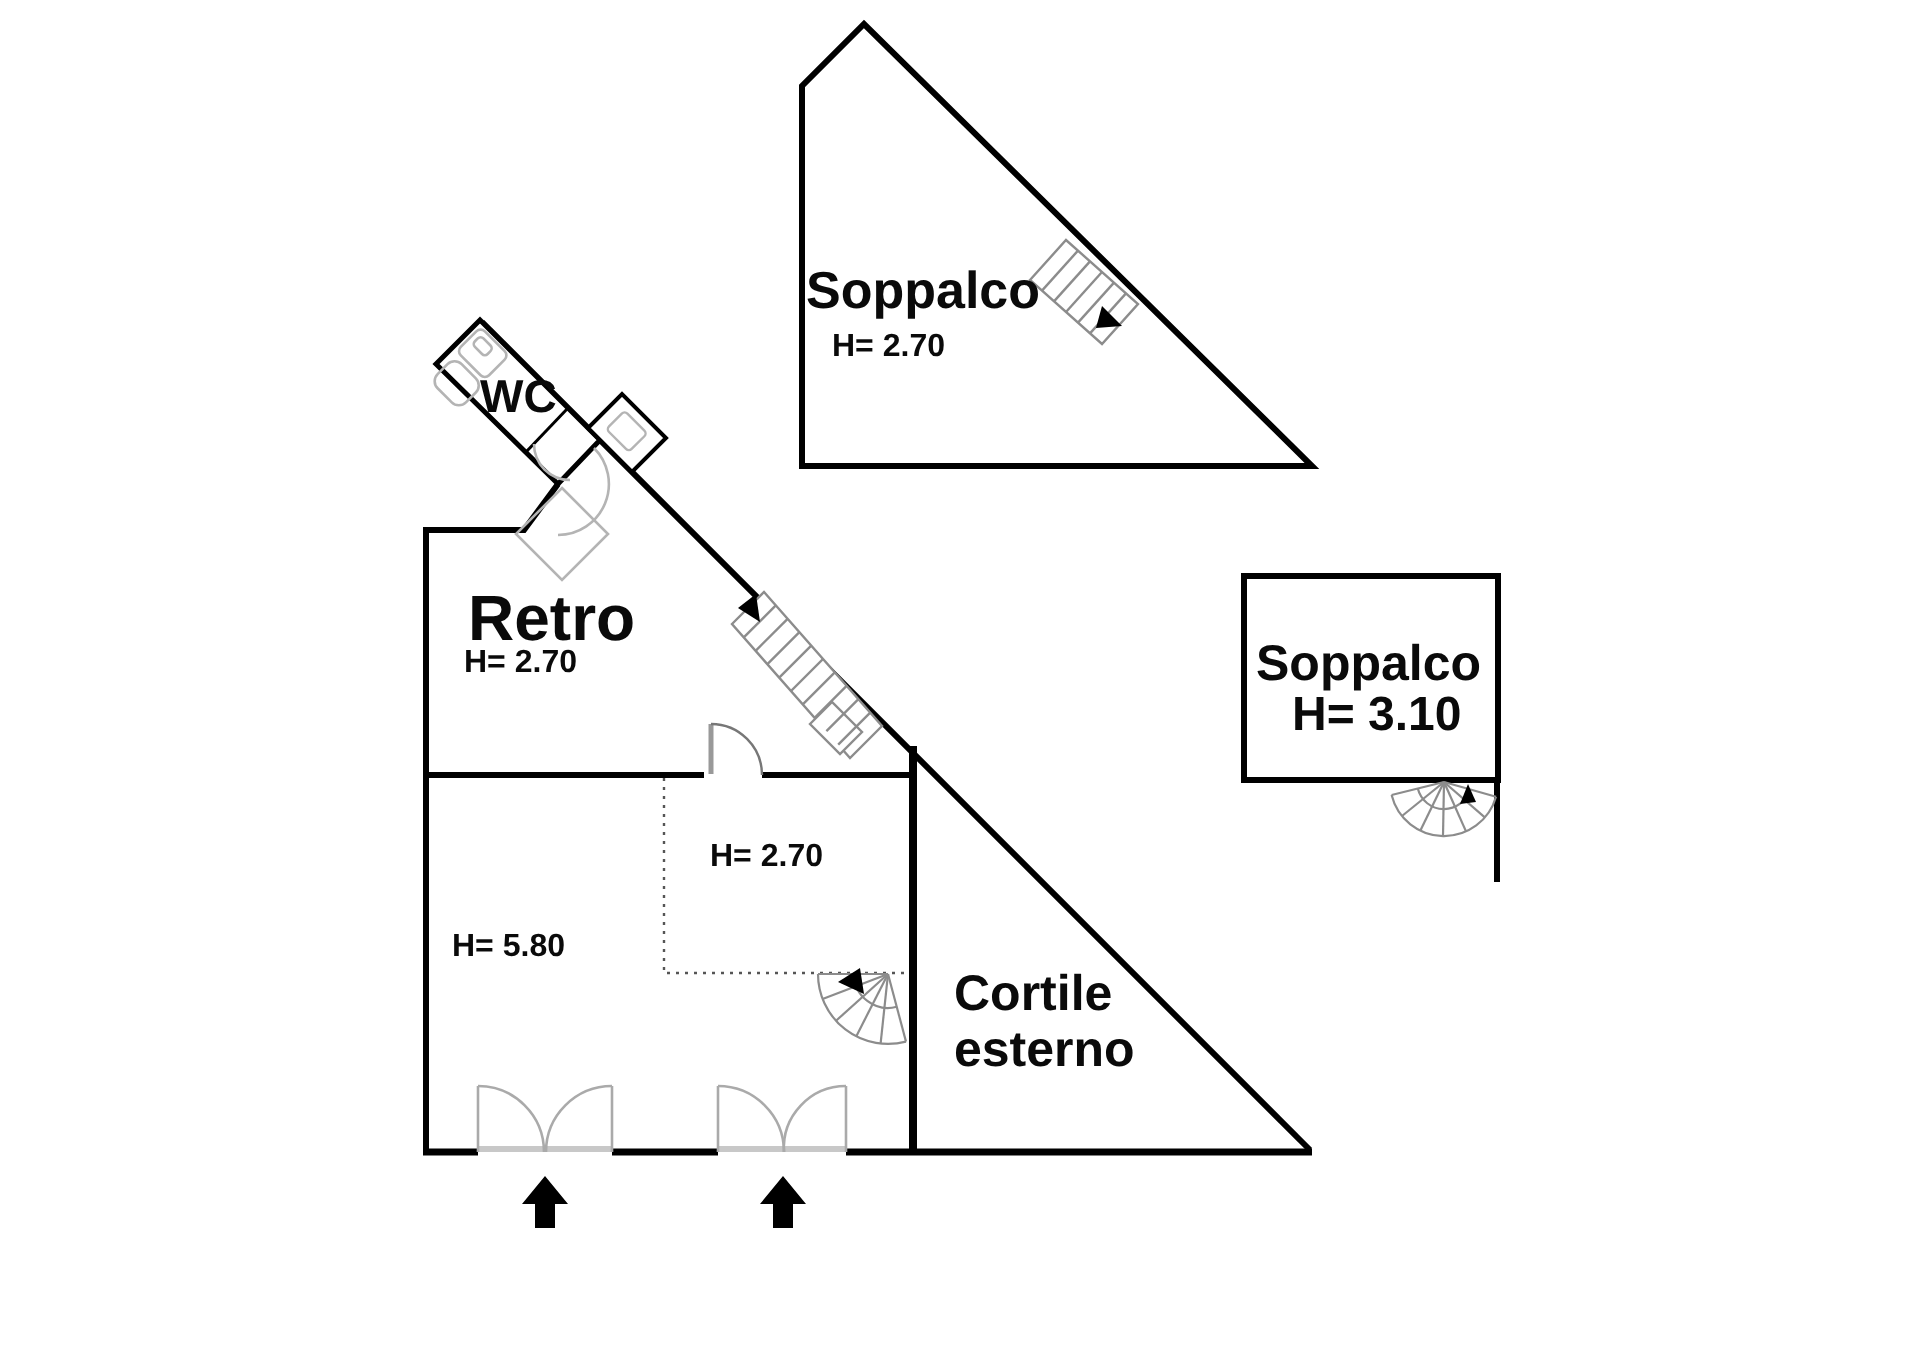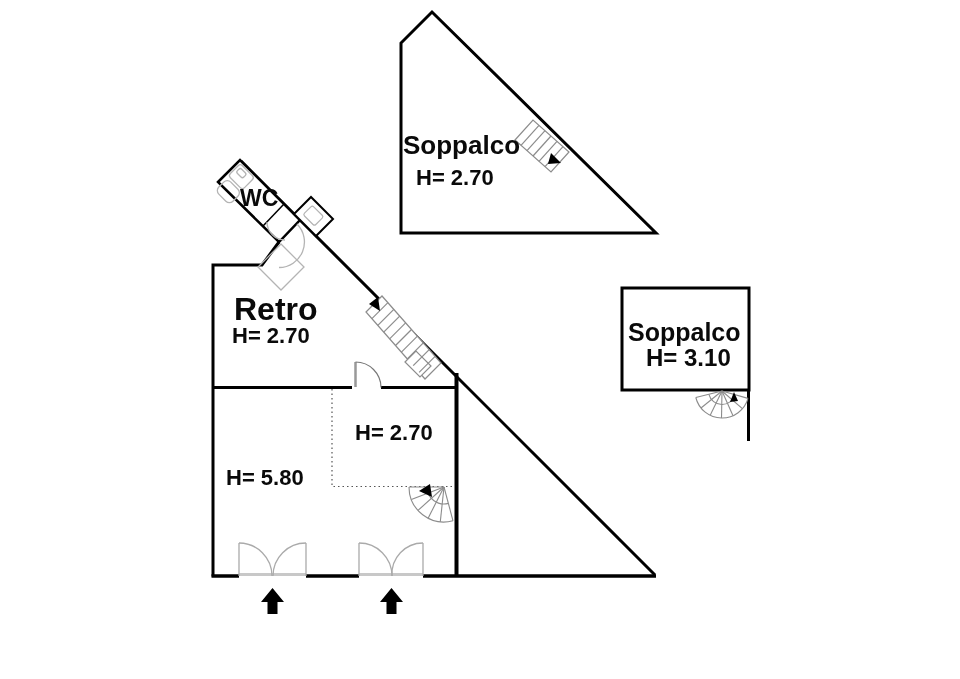--- a/index.html
+++ b/index.html
@@ -4,21 +4,21 @@
 <style>
   html,body{margin:0;padding:0;background:#ffffff;}
   #plan{position:relative;width:826px;height:679px;background:#ffffff;overflow:hidden;
         font-family:"Liberation Sans","DejaVu Sans",sans-serif;}
   #plan svg{position:absolute;left:0;top:0;}
   .lbl{position:absolute;font-weight:bold;color:#0a0a0a;white-space:nowrap;line-height:1.05;}
   .room-xl{font-size:32px;}
   .room-lg{font-size:26px;}
   .room-md{font-size:25px;}
   .room-sm{font-size:23px;}
-  .hlbl{font-size:22px;}
+  .hlbl{font-size:16px;}
   .hlbl-sm{font-size:24px;}
   .cortile{line-height:28px;}
 </style>
 </head>
 <body>
 
 <div id="plan">
 
   <svg width="960" height="679" viewBox="0 0 960 679">
 
@@ -152,14 +152,18 @@
 
   <div class="lbl room-sm" style="left:240px;top:186px;">WC</div>
 
   <div class="lbl room-xl" style="left:234px;top:293px;">Retro</div>
   <div class="lbl hlbl" style="left:232px;top:324px;">H= 2.70</div>
 
   <div class="lbl hlbl" style="left:226px;top:466px;">H= 5.80</div>
 
   <div class="lbl hlbl" style="left:355px;top:421px;">H= 2.70</div>
 
+  <div class="lbl room-md cortile" style="left:477px;top:483px;">
+    <div>Cortile</div>
+    <div>esterno</div>
+  </div>
 
 </div>
 
 </body></html>

